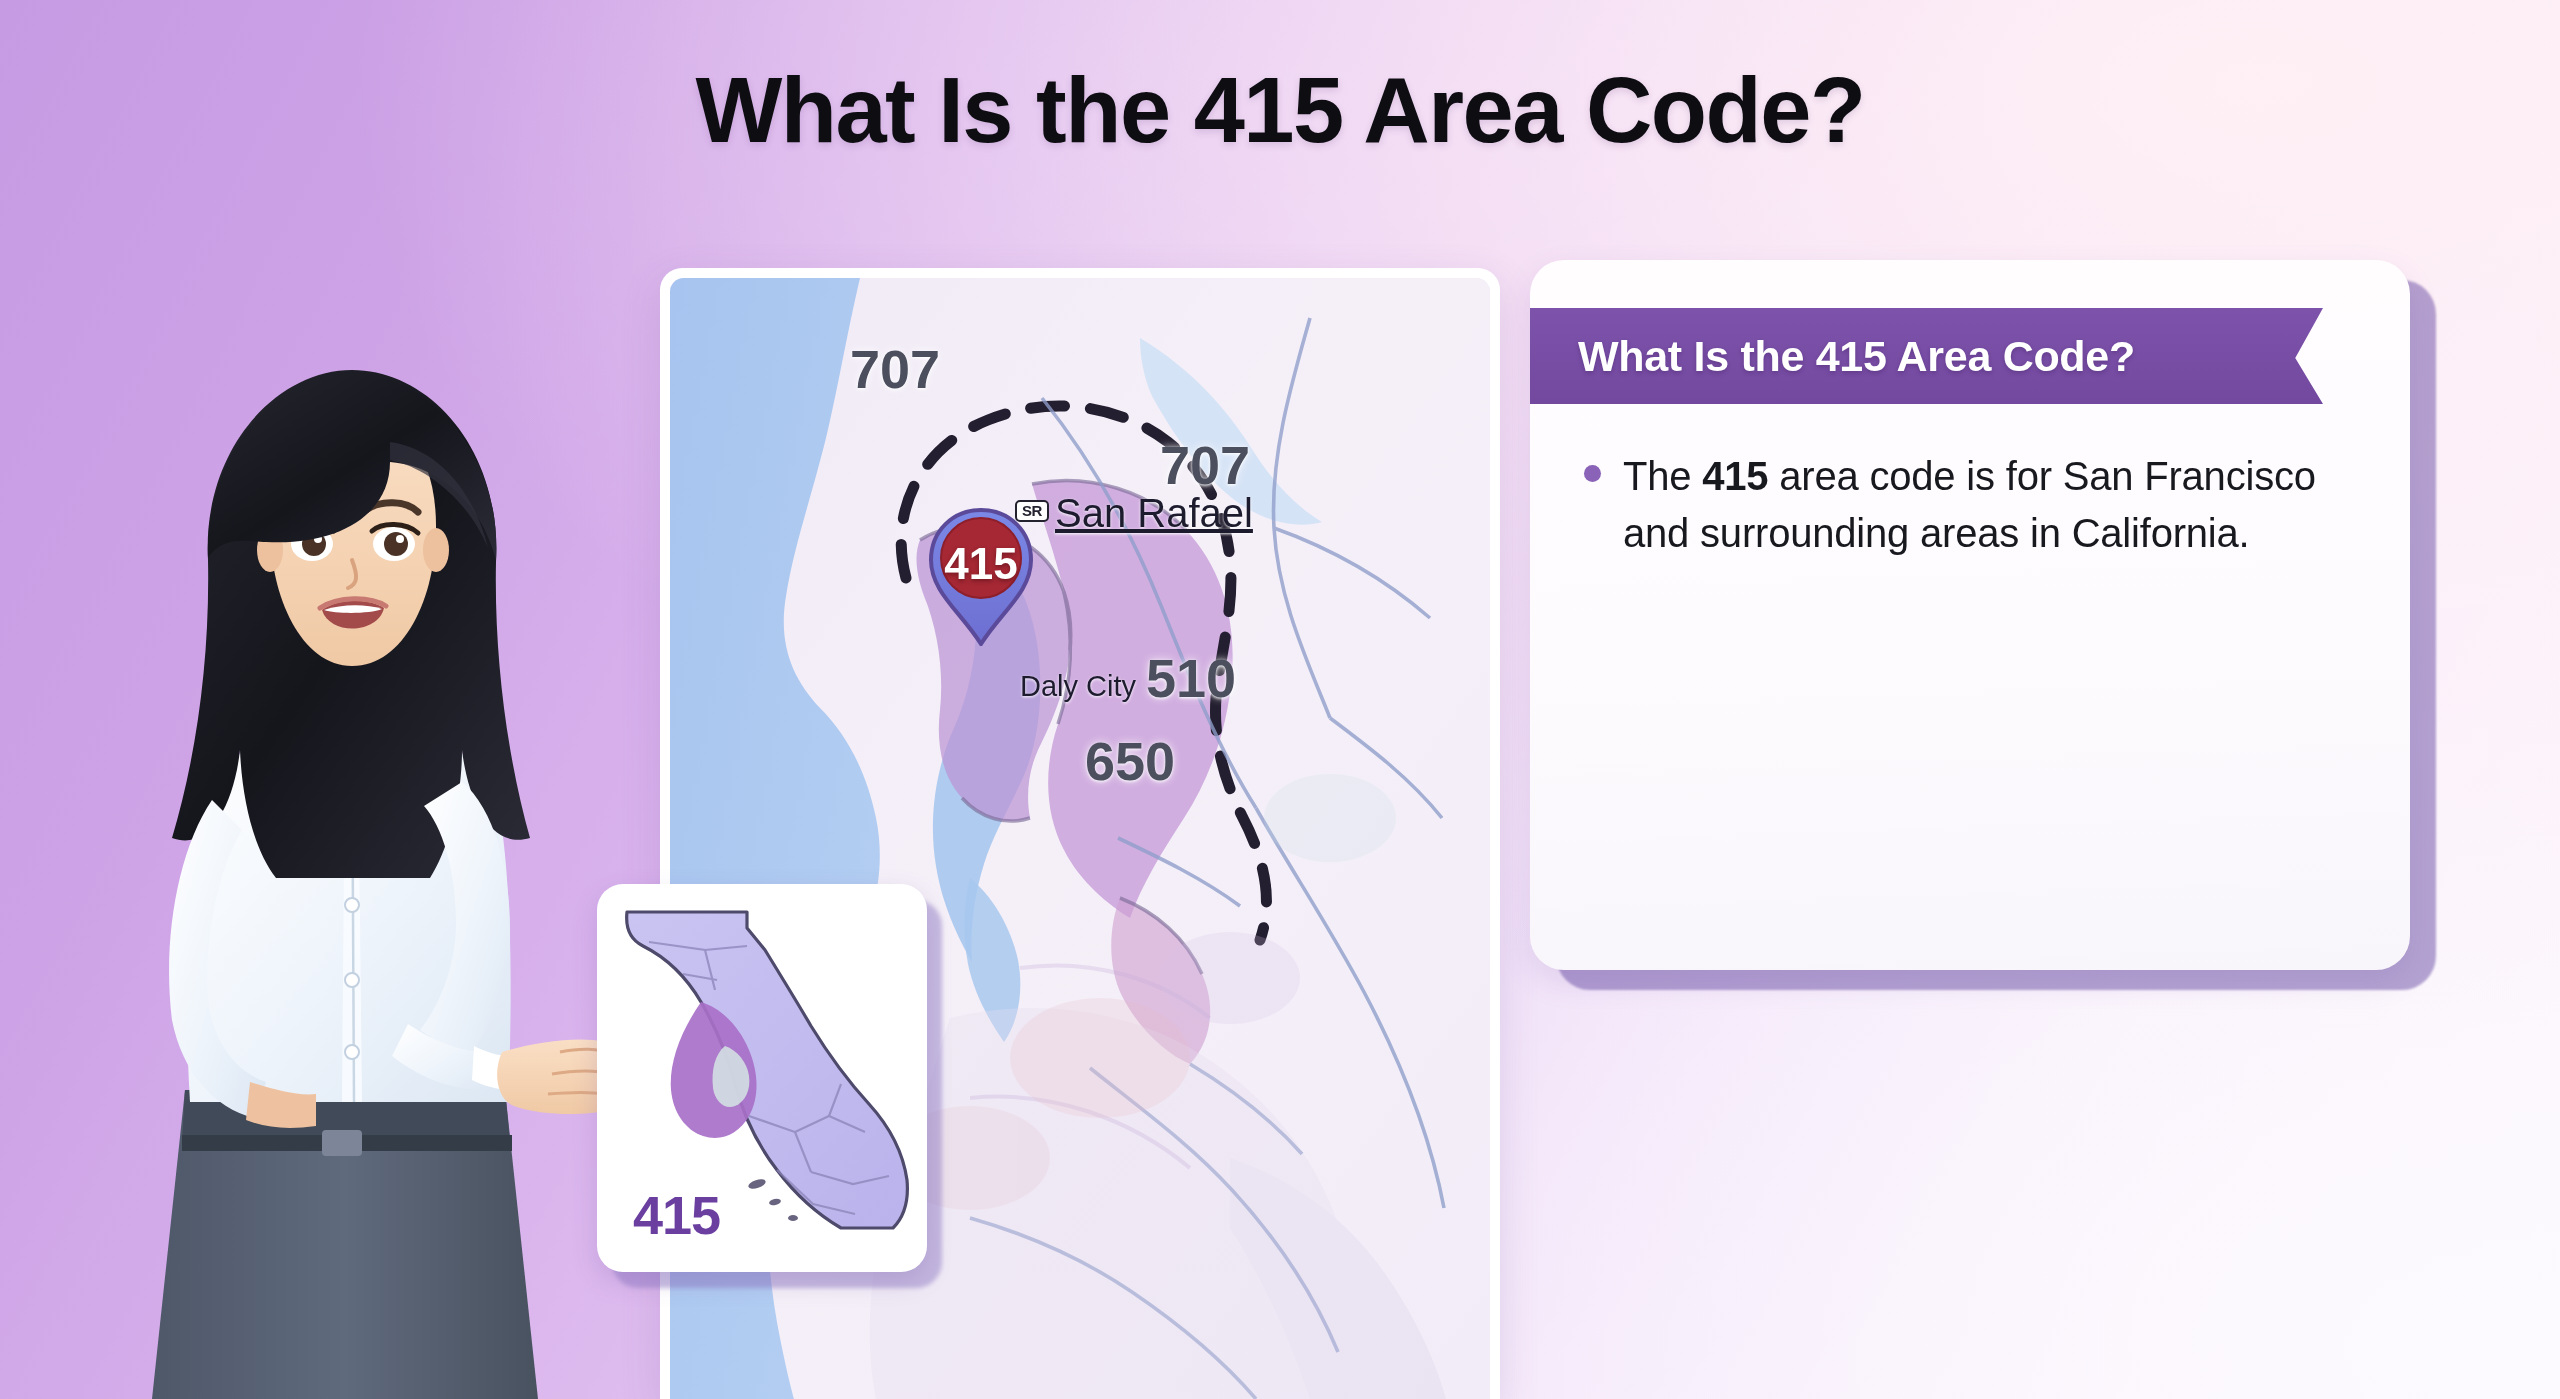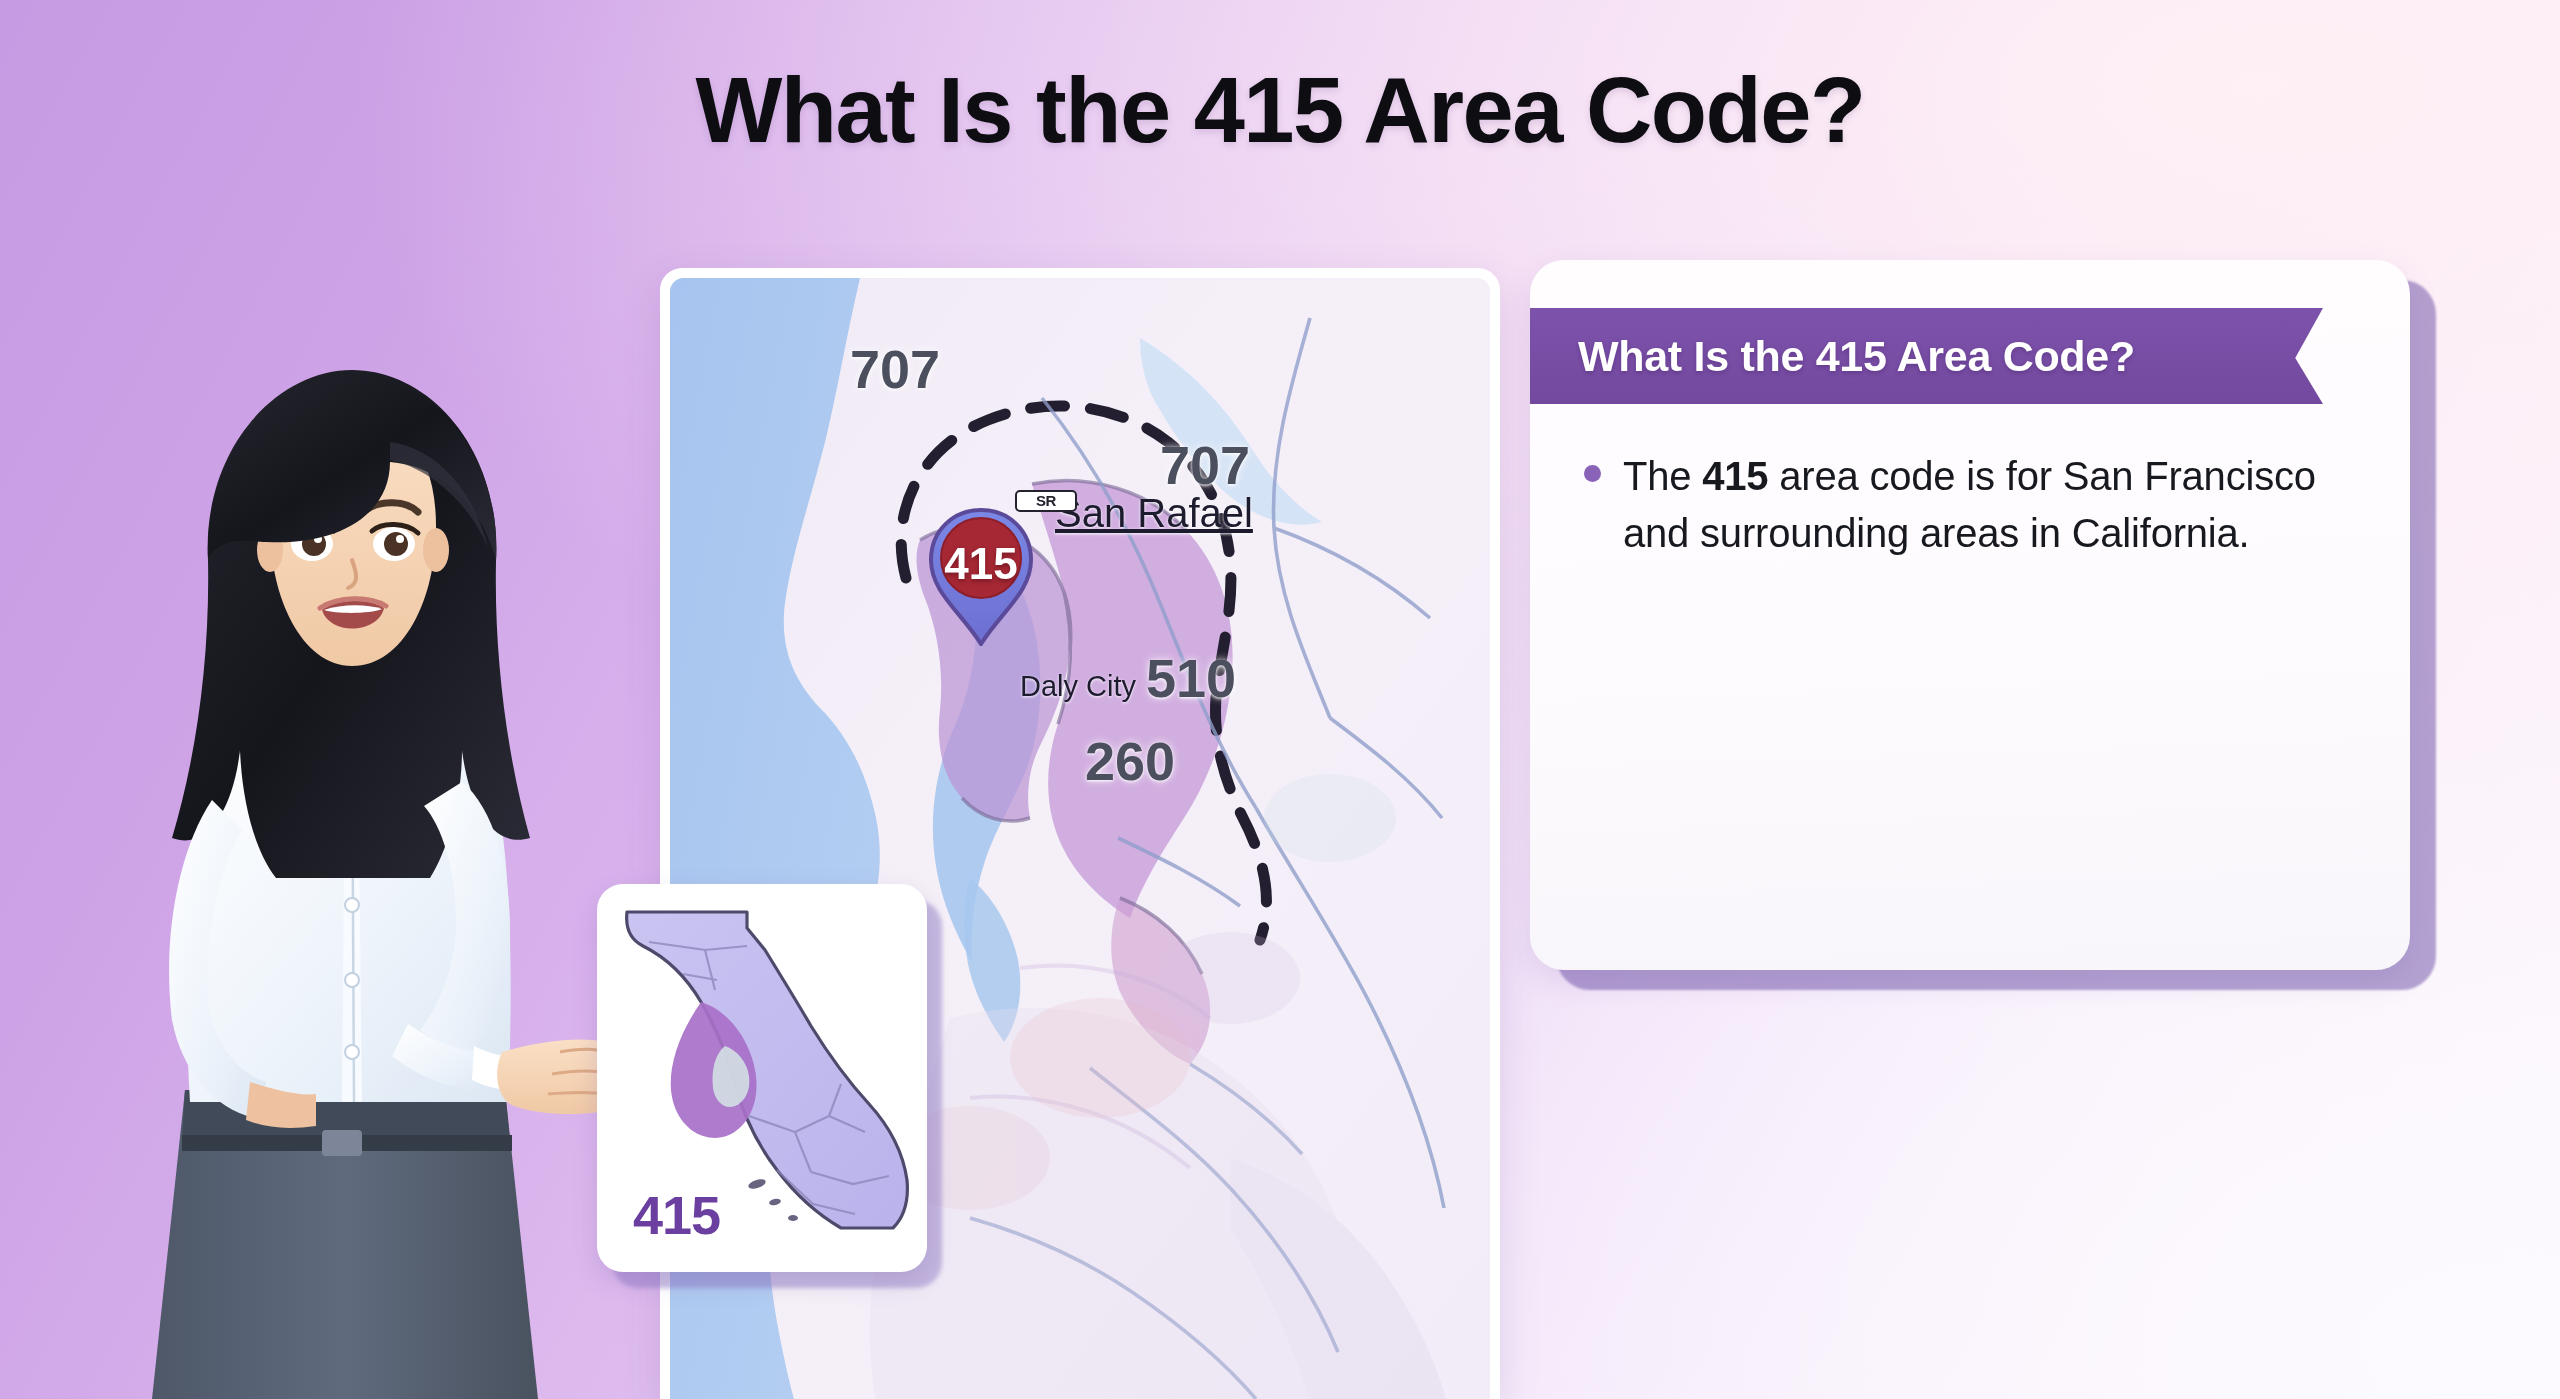--- a/index.html
+++ b/index.html
@@ -60,23 +60,23 @@
   .lbl-510 { left:476px; top:345px; font-size:54px; }
   .lbl-650 { left:415px; top:428px; font-size:54px; }
   .city-label{
     position:absolute; font-weight:500; color:#1d1b2e;
     text-shadow:0 1px 3px rgba(255,255,255,.95);
   }
   .lbl-sanrafael{ left:385px; top:214px; font-size:40px; line-height:1.07;text-decoration:underline; }
   .lbl-dalycity { left:350px; top:392px; font-size:29px; }
 
   .sr-badge{
-    position:absolute; left:345px; top:212px;
+    position:absolute; left:345px; top:222px;
     background:#ffffff; border:2.5px solid #24222f; border-radius:5px;
-    padding:1px 19px; font-size:15px; font-weight:700; color:#24222f;
+    padding:1px 5px; font-size:15px; font-weight:700; color:#24222f;
     line-height:1.05; letter-spacing:-.5px;
   }
 
   
   .pin{ position:absolute; left:255px; top:228px; width:112px; height:140px; }
   .pin svg{ position:static; width:112px; height:140px; }
   .pin-text{
     position:absolute; left:0; top:33px; width:112px; text-align:center;
     font-size:44px; font-weight:700; color:#fff;
     font-family:"Liberation Sans", sans-serif;
@@ -328,21 +328,21 @@
           <ellipse cx="430" cy="780" rx="90" ry="60" fill="#e7bcc8"></ellipse>
           <ellipse cx="560" cy="700" rx="70" ry="46" fill="#d9c2e8"></ellipse>
           <ellipse cx="300" cy="880" rx="80" ry="52" fill="#e4c3cd"></ellipse>
           <ellipse cx="660" cy="540" rx="66" ry="44" fill="#c9e0e6"></ellipse>
         </g>
       </svg>
 
       <div class="map-label lbl-707a">707</div>
       <div class="map-label lbl-707b">707</div>
       <div class="map-label lbl-510">510</div>
-      <div class="map-label lbl-650">260</div>
+      <div class="map-label lbl-650">650</div>
 
       <div class="city-label lbl-sanrafael">San Rafael</div>
       <div class="city-label lbl-dalycity">Daly City</div>
 
       <div class="sr-badge">SR</div>
 
       <div class="pin">
         <svg viewBox="0 0 112 140" xmlns="http://www.w3.org/2000/svg">
           <defs>
             <linearGradient id="ping" x1="0" y1="0" x2="0" y2="1">

